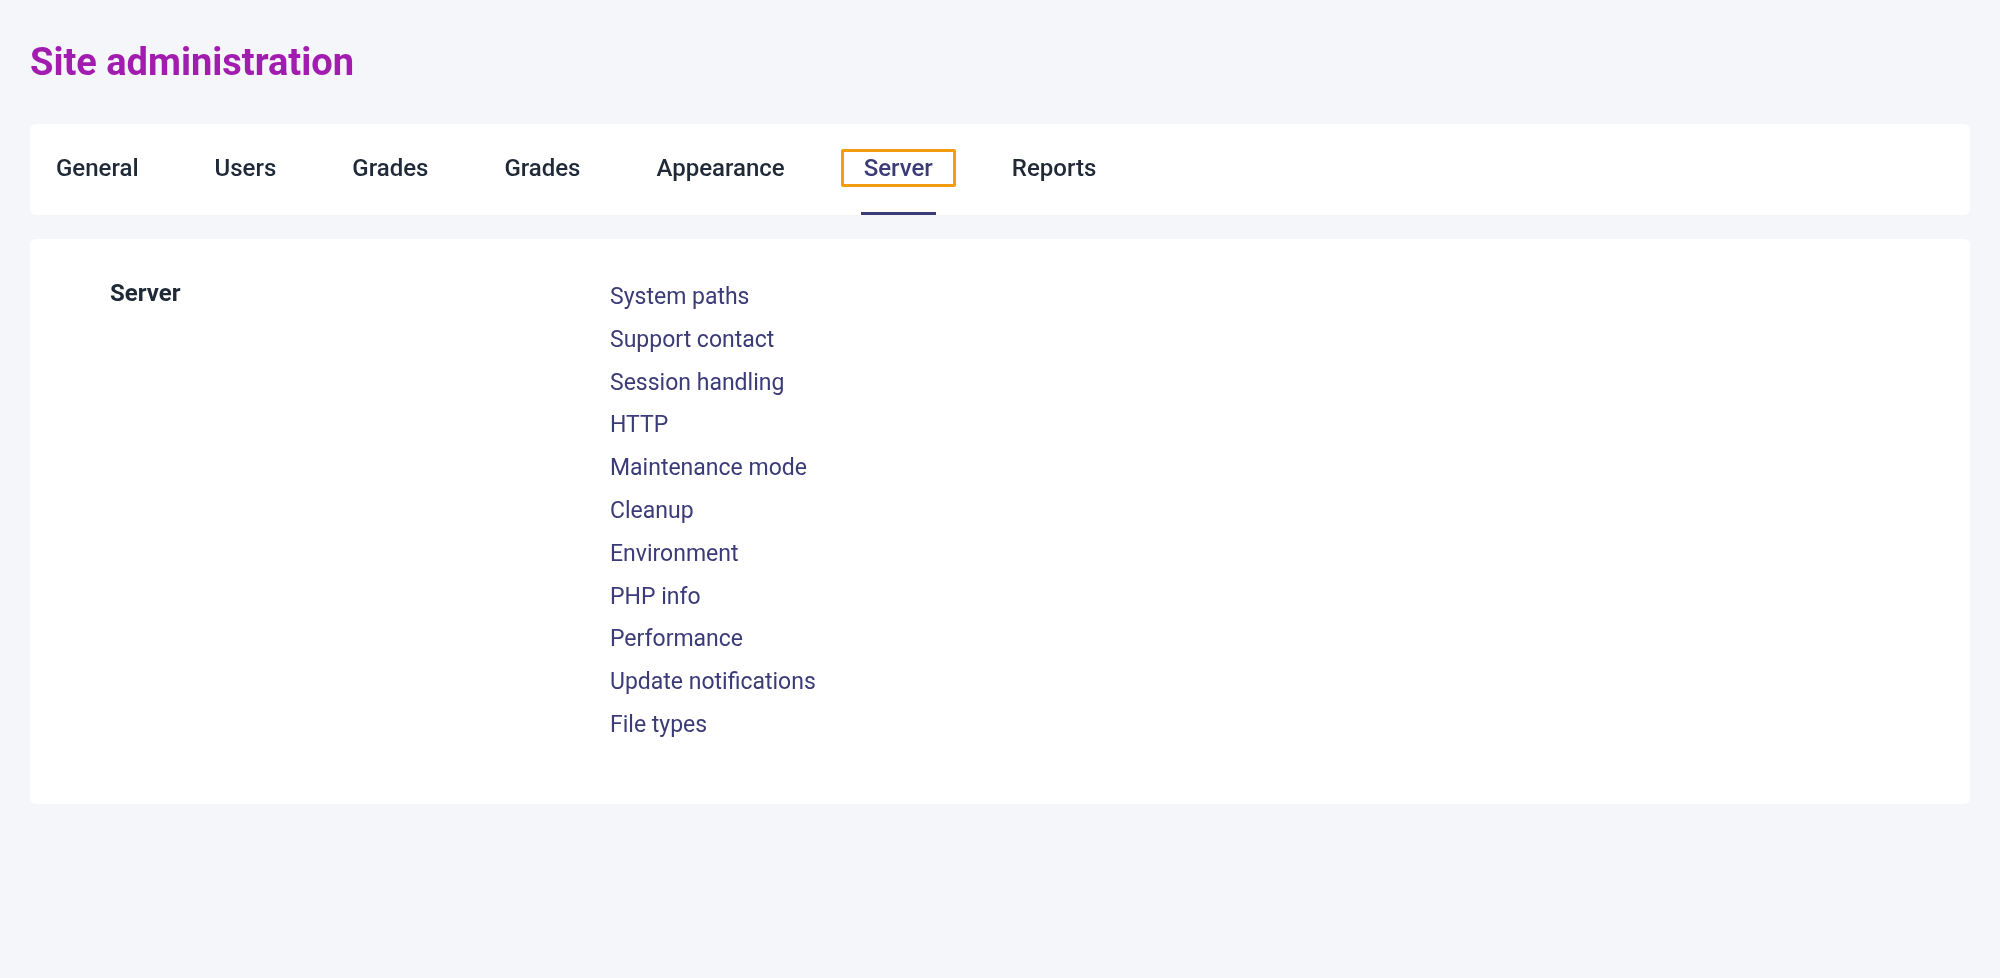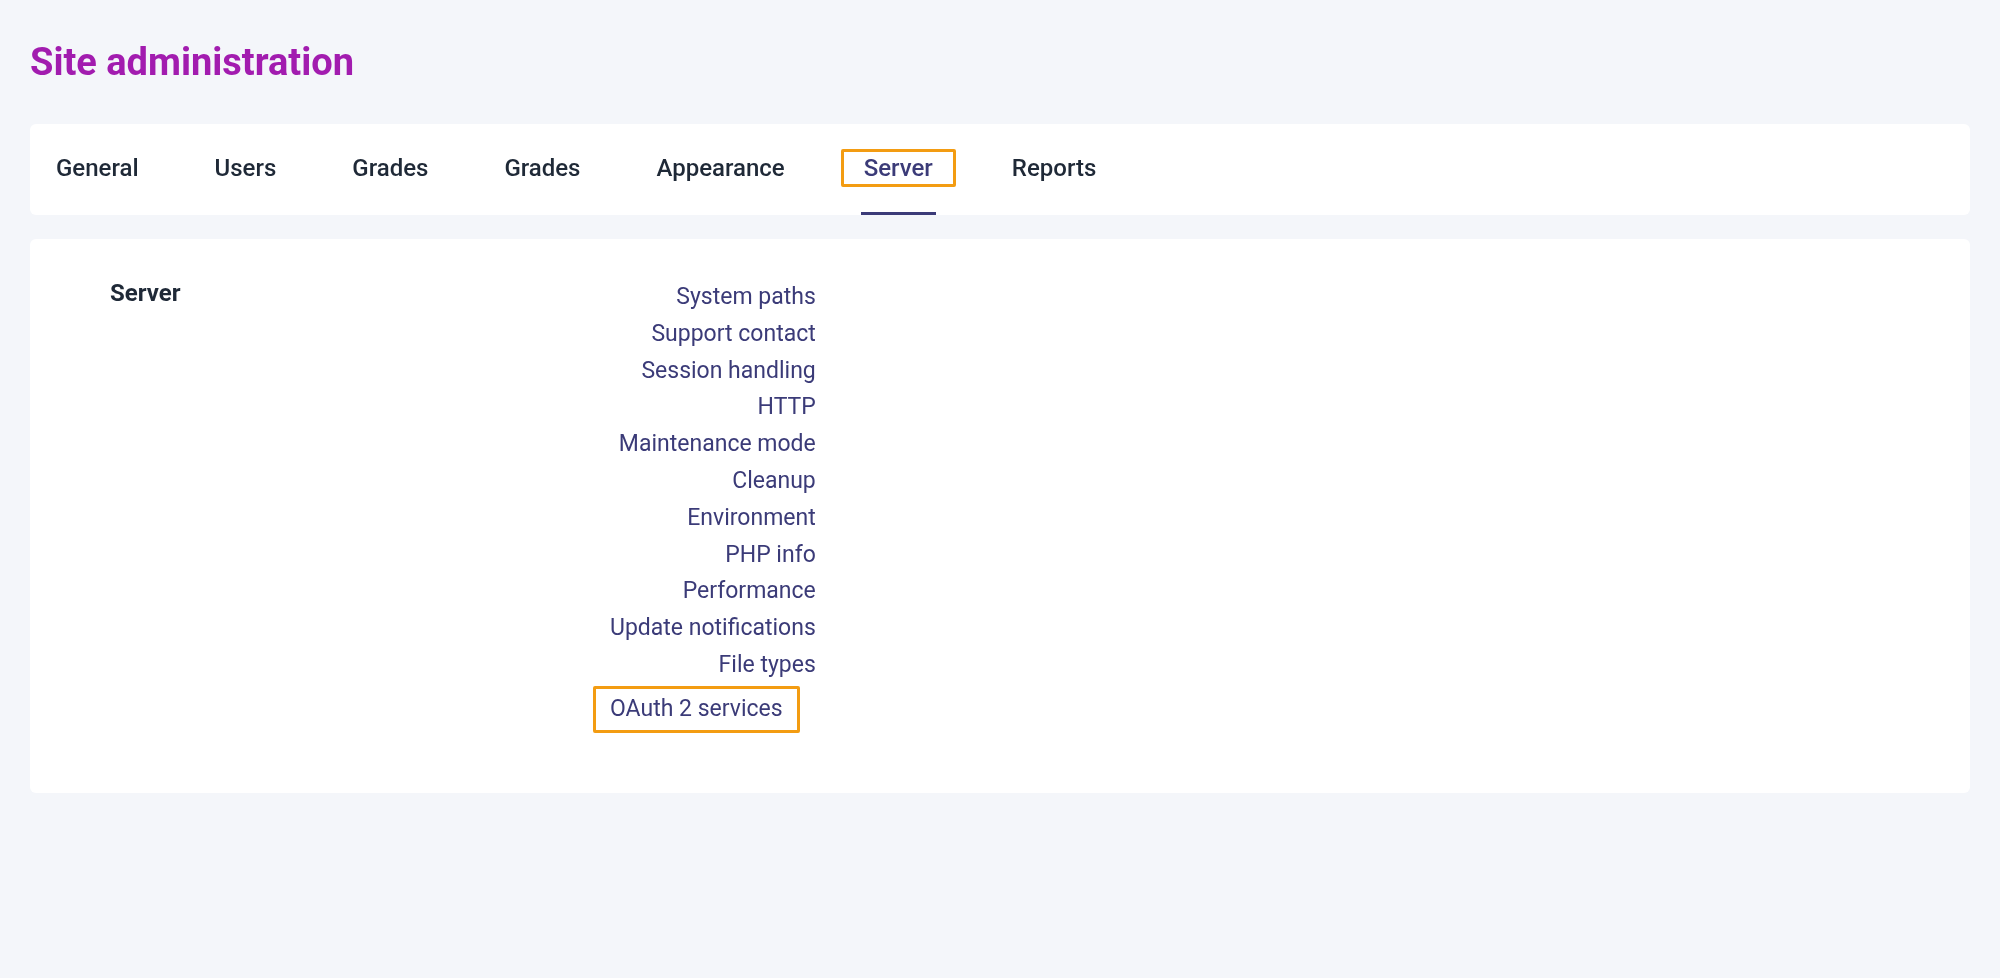--- a/index.html
+++ b/index.html
@@ -67,22 +67,21 @@
     .section-title {
       font-size: 24px;
       font-weight: 700;
       color: #1f2937;
       width: 500px;
       flex-shrink: 0;
     }
     .links-column {
       display: flex;
       flex-direction: column;
-      gap: 0;
-      text-align: right;
+      gap: 6px;
     }
     .link-item {
       font-size: 23px;
       color: #3b3b78;
       cursor: pointer;
       line-height: 1.6;
     }
     .link-item.highlighted {
       border: 3px solid #f39c12;
       padding: 2px 14px;
@@ -135,17 +134,16 @@
         <a class="link-item">Support contact</a>
         <a class="link-item">Session handling</a>
         <a class="link-item">HTTP</a>
         <a class="link-item">Maintenance mode</a>
         <a class="link-item">Cleanup</a>
         <a class="link-item">Environment</a>
         <a class="link-item">PHP info</a>
         <a class="link-item">Performance</a>
         <a class="link-item">Update notifications</a>
         <a class="link-item">File types</a>
-        <a class="link-item highlighted">OAuth 2 services</a>
       </div>
     </div>
   </div>
 </div>
 
 </body></html>

